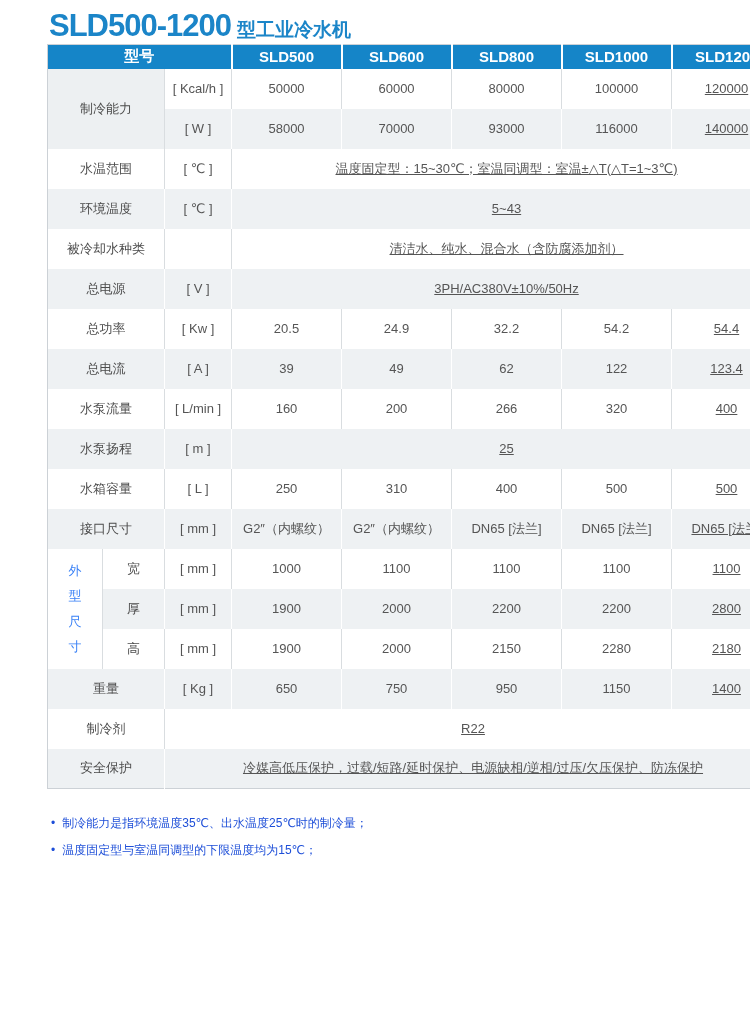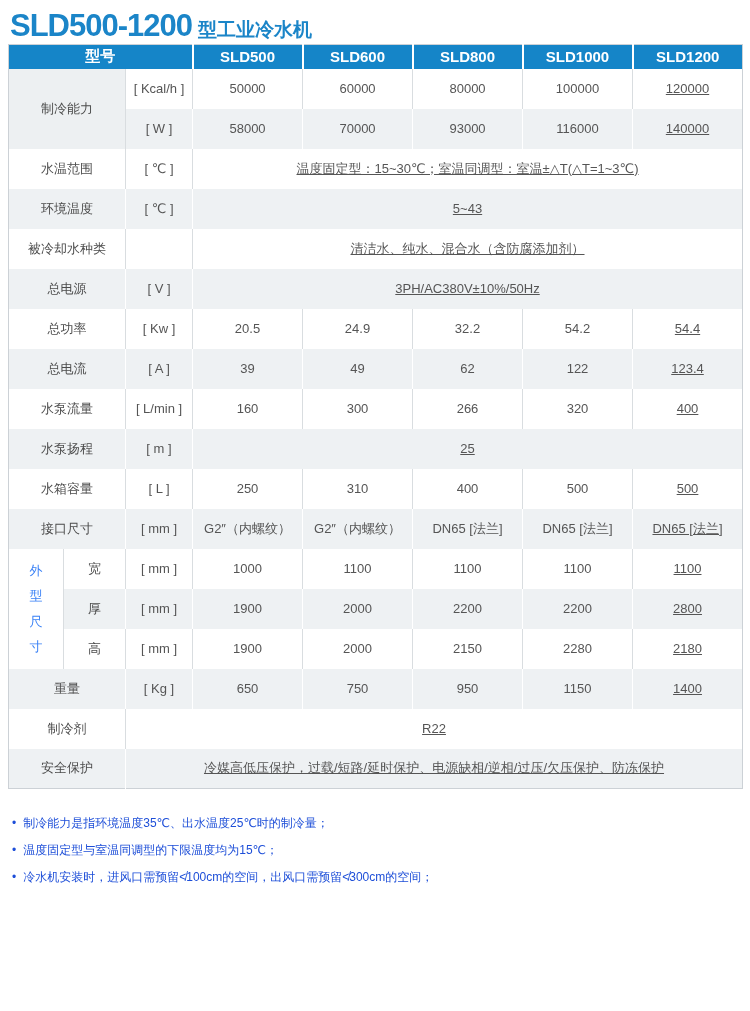--- a/index.html
+++ b/index.html
@@ -1,21 +1,21 @@
 <!DOCTYPE html>
 <html><head>
 <meta charset="utf-8">
 <style>
   html,body { margin:0; padding:0; background:#ffffff; }
   body {
     width:750px; height:1011px;
     font-family:"Liberation Sans","DejaVu Sans",sans-serif;
     color:#4c4c4c; overflow:hidden;
   }
-  .page { padding:4px 8px 0 8px; }
+  .page { padding:4px 8px 0 8px;margin-left:39px; }
 
   
   .title-line { margin:4px 0 0 2px; white-space:nowrap; }
   .title-model {
     color:#1b85c8; font-size:31px; font-weight:bold; letter-spacing:-1px;
   }
   .title-suffix {
     color:#1b85c8; font-size:19px; font-weight:bold; margin-left:6px;
   }
   .subtitle {
@@ -142,21 +142,21 @@
         <td>39</td>
         <td>49</td>
         <td>62</td>
         <td>122</td>
         <td>123.4</td>
       </tr>
       <tr>
         <td class="lbl" colspan="2">水泵流量</td>
         <td>[ L/min ]</td>
         <td>160</td>
-        <td>300</td>
+        <td>200</td>
         <td>266</td>
         <td>320</td>
         <td>400</td>
       </tr>
       <tr class="alt">
         <td class="lbl" colspan="2">水泵扬程</td>
         <td>[ m ]</td>
         <td colspan="5">25</td>
       </tr>
       <tr>
@@ -224,19 +224,18 @@
         <td class="lbl" colspan="2">安全保护</td>
         <td colspan="6">冷媒高低压保护，过载/短路/延时保护、电源缺相/逆相/过压/欠压保护、防冻保护</td>
       </tr>
     </tbody>
   </table>
 
   <div class="notes">
     <ul>
       <li><span class="b">•</span><span>制冷能力是指环境温度35℃、出水温度25℃时的制冷量；</span></li>
       <li><span class="b">•</span><span>温度固定型与室温同调型的下限温度均为15℃；</span></li>
-      <li><span class="b">•</span><span>冷水机安装时，进风口需预留≮100cm的空间，出风口需预留≮300cm的空间；</span></li>
       <li></li>
 
     </ul>
   </div>
 
 </div>
 
 </body></html>

